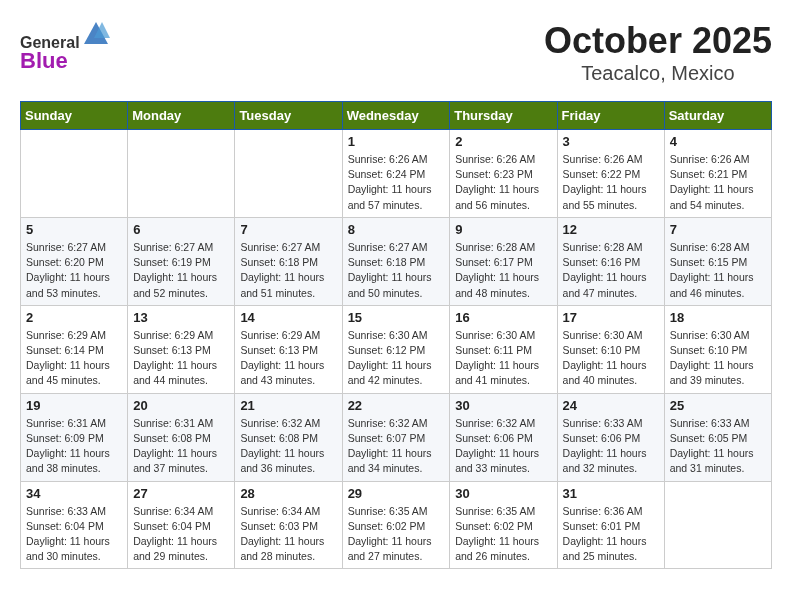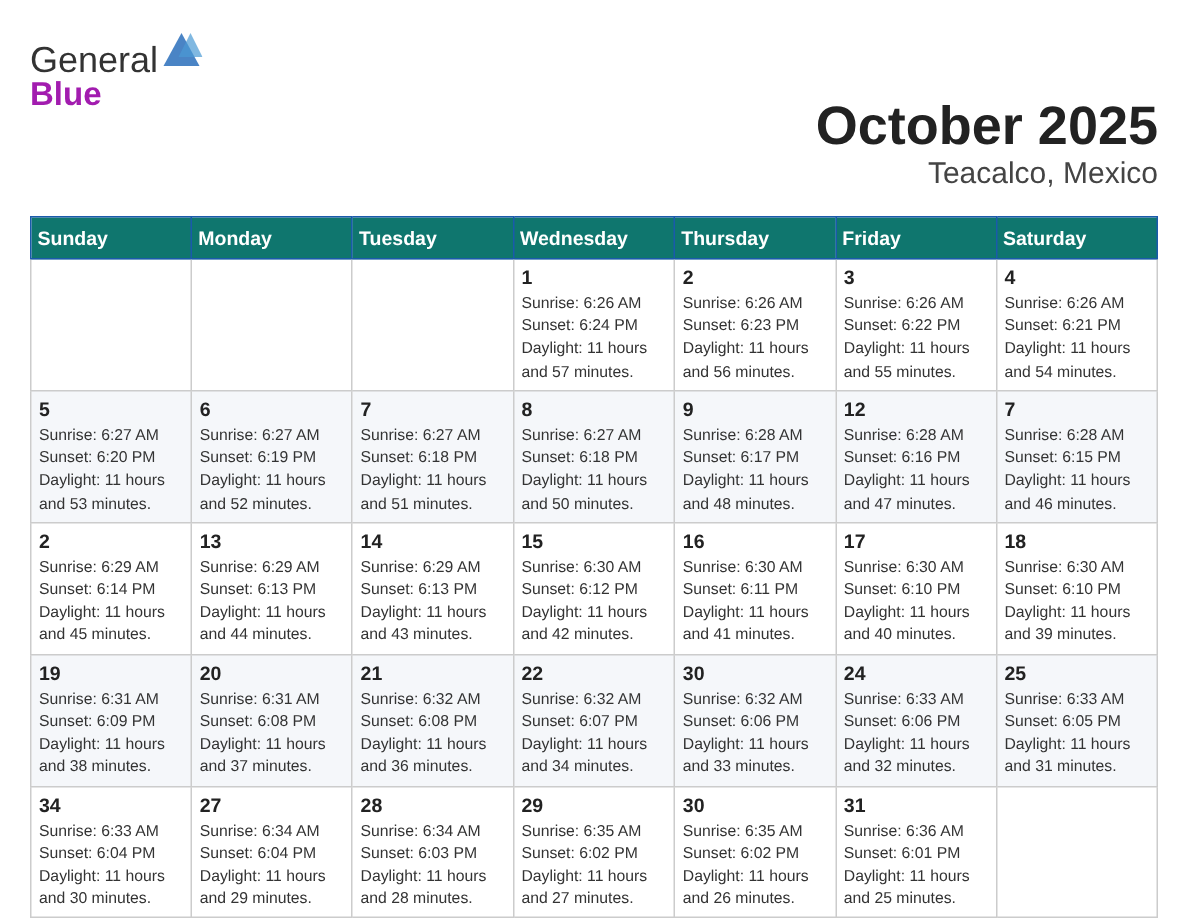--- a/index.html
+++ b/index.html
@@ -14,50 +14,49 @@
       display: flex;
       justify-content: space-between;
       align-items: flex-start;
       margin-bottom: 16px;
     }
     .logo {
       display: flex;
       align-items: center;
     }
     .logo-text {
-      font-size: 24px;
-      font-weight: normal;
+      font-size: 16px;
+      font-weight: bold;
       line-height: 1.1;
     }
     .logo-general { color: #333; }
     .logo-icon {
       width: 28px;
       height: 28px;
       margin-left: 2px;
     }
     .title-block {
-      text-align: right;
-      margin-top: 43px;
+      text-align: center;
     }
     .month-title {
       font-size: 36px;
       font-weight: bold;
       color: #222;
     }
     .subtitle {
       font-size: 20px;
       color: #444;
     }
     .calendar {
       width: 100%;
       border-collapse: collapse;
       font-size: 11px;
     }
     .calendar thead th {
-      background: #0f766e;
+      background: #4d7c0f;
       color: #fff;
       padding: 6px 4px;
       text-align: left;
       font-size: 13px;
       font-weight: bold;
       border: 1px solid #1a5aab;
     }
     .calendar tbody td {
       border: 1px solid #ccc;
       vertical-align: top;

